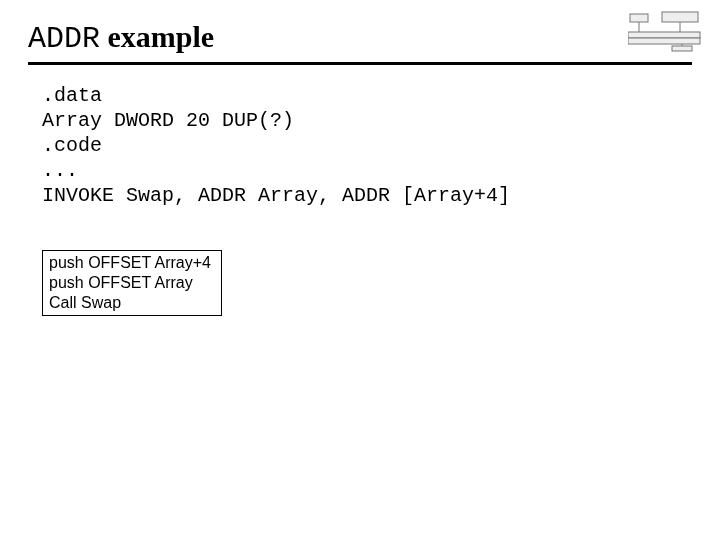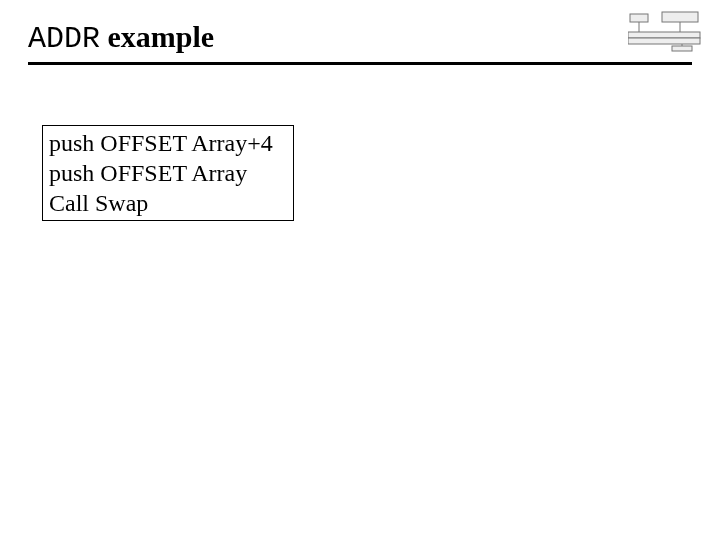--- a/index.html
+++ b/index.html
@@ -34,25 +34,25 @@
   .code-block {
     font-family: "Courier New", Courier, monospace;
     font-size: 20px;
     line-height: 1.25;
     white-space: pre;
     margin-left: 14px;
   }
   .boxed {
     border: 1.5px solid #000;
     display: inline-block;
-    padding: 2px 20px 2px 6px;
+    padding: 2px 10px 2px 6px;
     margin-top: 42px;
     margin-left: 14px;
-    font-family: Liberation Serif, serif;
-    font-size: 24px;
+    font-family: Liberation Sans, sans-serif;
+    font-size: 16px;
     line-height: 1.25;
     white-space: pre;
   }
   .diagram {
     position: absolute;
     top: 10px;
     right: 18px;
     width: 74px;
     height: 42px;
   }
@@ -70,17 +70,22 @@
       <rect x="44" y="36" width="20" height="5" fill="#eee"></rect>
       <line x1="11" y1="12" x2="11" y2="22"></line>
       <line x1="52" y1="12" x2="52" y2="22"></line>
       <line x1="54" y1="34" x2="54" y2="36"></line>
     </g>
   </svg>
 
   <h1 class="title"><span class="mono">ADDR</span><span> example</span></h1>
   <hr class="rule">
 
+  <div class="code-block"><span>.data</span>
+<span>Array DWORD 20 DUP(?)</span>
+<span>.code</span>
+<span>...</span>
+<span>INVOKE Swap, ADDR Array, ADDR [Array+4]</span></div>
 
   <div class="boxed"><span>push OFFSET Array+4</span>
 <span>push OFFSET Array</span>
 <span>Call Swap</span></div>
 </div>
 
 </body></html>

